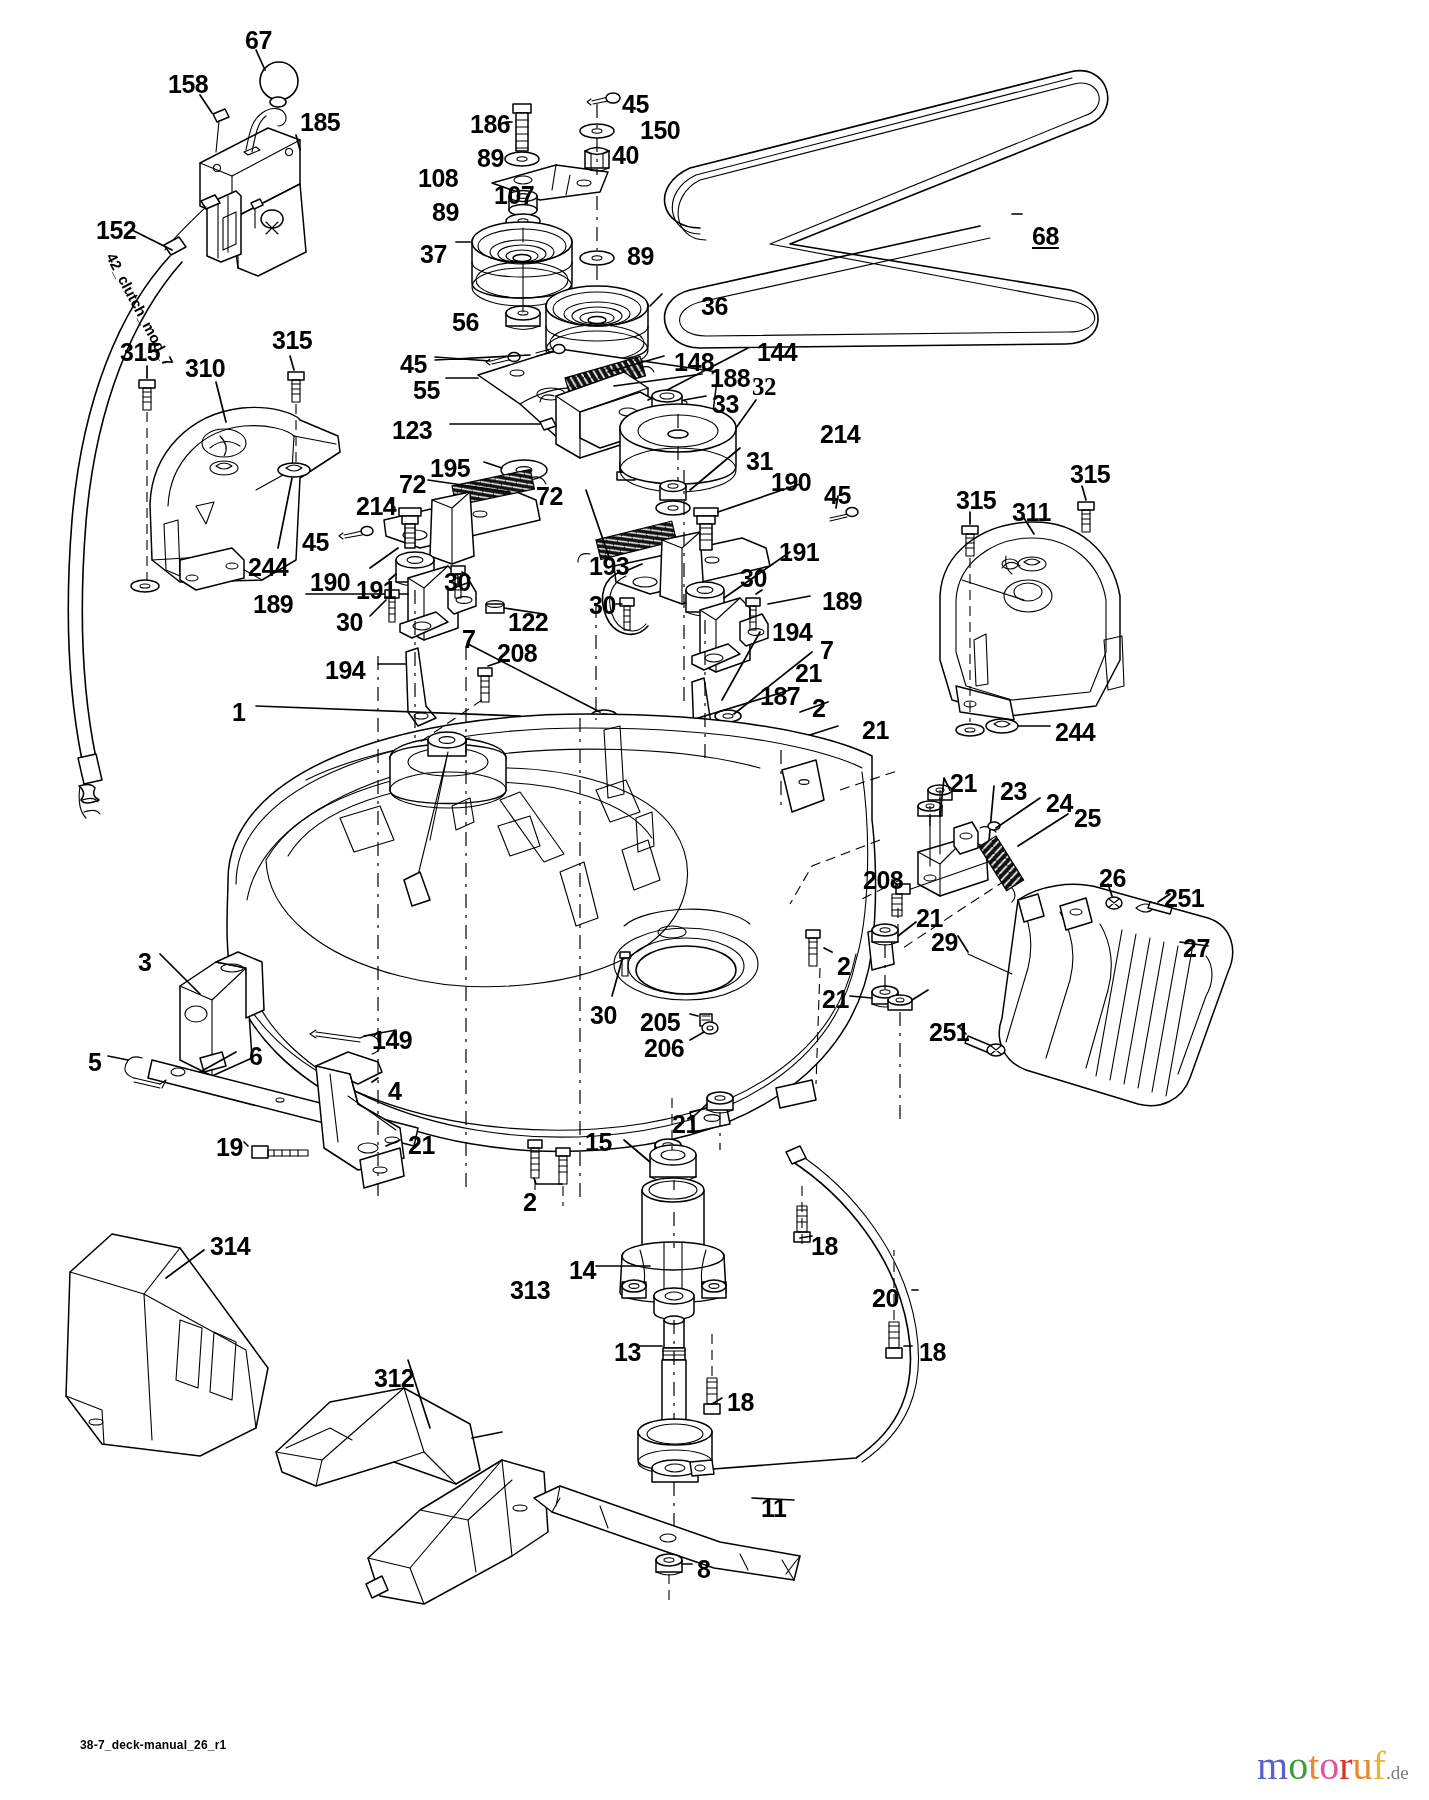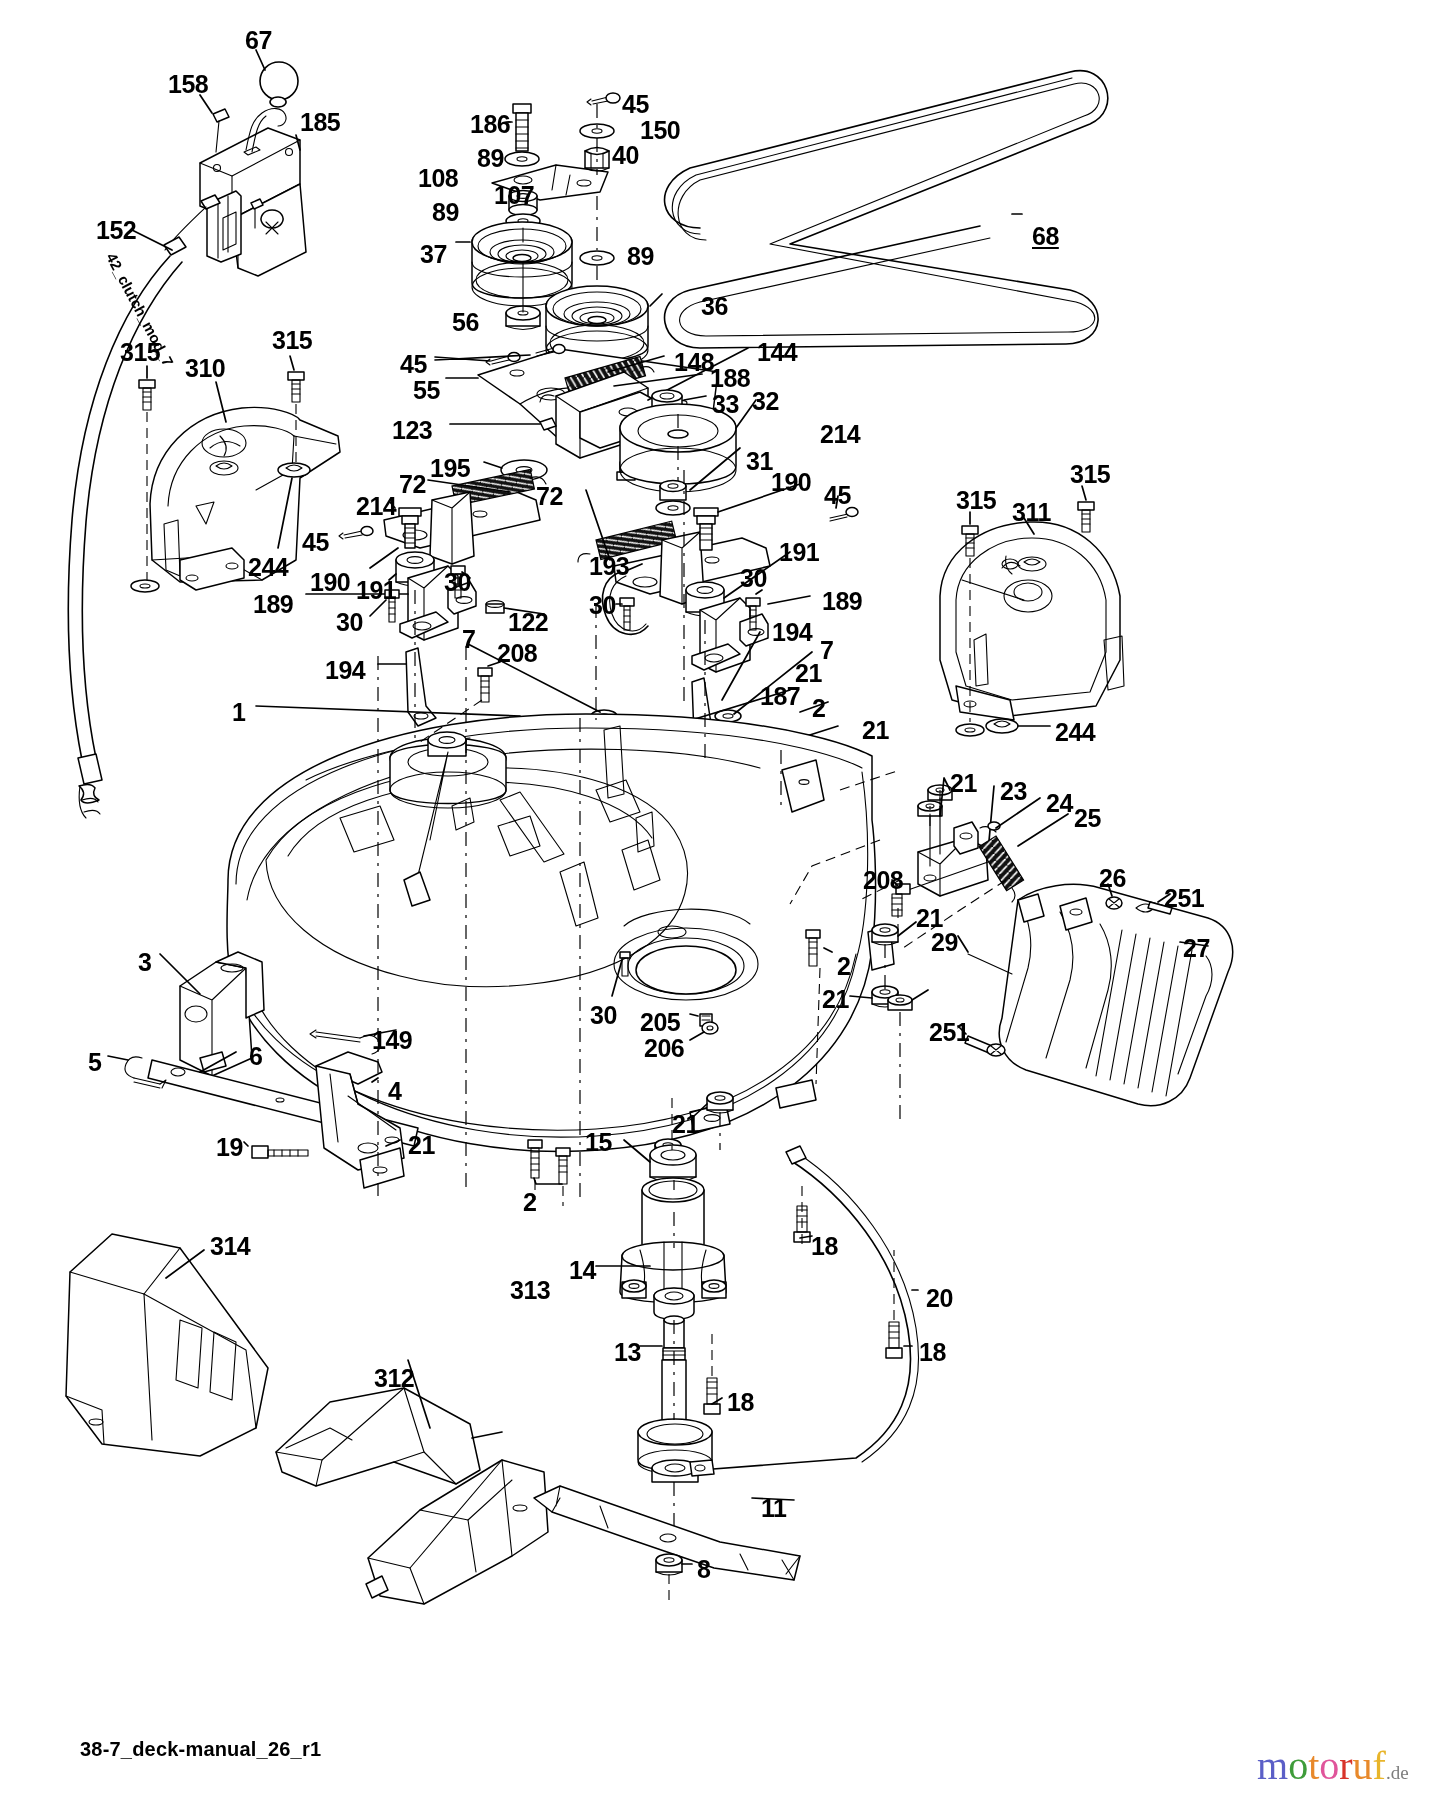--- a/index.html
+++ b/index.html
@@ -2,21 +2,21 @@
 <html><head>
 <meta charset="utf-8">
 <style>
   html,body{margin:0;padding:0;background:#ffffff;}
   body{width:1429px;height:1800px;position:relative;overflow:hidden;
        font-family:"Liberation Sans",sans-serif;color:#000;}
   #diagram{position:absolute;left:0;top:0;width:1429px;height:1800px;}
   .callout{position:absolute;font-family:"Liberation Sans",sans-serif;
            font-weight:bold;font-size:25px;line-height:25px;color:#000;
            white-space:nowrap;letter-spacing:-0.5px;}
-  .footer-code{position:absolute;left:80px;top:1738px;font-size:20px;
+  .footer-code{position:absolute;left:80px;top:1738px;font-size:12px;
                font-weight:bold;font-family:"Liberation Sans",sans-serif;
                letter-spacing:0.2px;}
   #logo{position:absolute;left:1257px;top:1746px;font-family:"Liberation Serif",serif;
         font-size:40px;line-height:40px;white-space:nowrap;}
   #logo span{display:inline-block;}
   .lg-de{font-size:19px;color:#7d7d7d;vertical-align:baseline;}
   .rot-tag{position:absolute;left:118px;top:250px;font-size:15px;font-weight:bold;
            transform:rotate(62deg);transform-origin:left top;color:#000;
            font-family:"Liberation Sans",sans-serif;}
   svg{display:block;}
@@ -898,21 +898,21 @@
     <div class="callout" style="left: 627px; top: 244px;">89</div>
     <div class="callout" style="left: 1032px; top: 224px; text-decoration: underline;">68</div>
     <div class="callout" style="left: 701px; top: 294px;">36</div>
     <div class="callout" style="left: 452px; top: 310px;">56</div>
     <div class="callout" style="left: 674px; top: 350px;">148</div>
     <div class="callout" style="left: 757px; top: 340px;">144</div>
     <div class="callout" style="left: 400px; top: 352px;">45</div>
     <div class="callout" style="left: 710px; top: 366px;">188</div>
     <div class="callout" style="left: 413px; top: 378px;">55</div>
     <div class="callout" style="left: 712px; top: 392px;">33</div>
-    <div class="callout" style="left: 752px; top: 389px;">32</div>
+    <div class="callout" style="left: 752px; top: 374px; font-family: Liberation Serif, serif;">32</div>
     <div class="callout" style="left: 392px; top: 418px;">123</div>
     <div class="callout" style="left: 746px; top: 437px; margin-top: 12px;">31</div>
     <div class="callout" style="left: 820px; top: 422px;">214</div>
     <div class="callout" style="left: 430px; top: 456px;">195</div>
     <div class="callout" style="left: 1070px; top: 462px;">315</div>
     <div class="callout" style="left: 399px; top: 472px;">72</div>
     <div class="callout" style="left: 771px; top: 470px;">190</div>
     <div class="callout" style="left: 536px; top: 484px;">72</div>
     <div class="callout" style="left: 824px; top: 483px;">45</div>
     <div class="callout" style="left: 956px; top: 488px;">315</div>
@@ -967,21 +967,21 @@
     <div class="callout" style="left: 249px; top: 1044px;">6</div>
     <div class="callout" style="left: 388px; top: 1079px;">4</div>
     <div class="callout" style="left: 672px; top: 1112px;">21</div>
     <div class="callout" style="left: 216px; top: 1135px;">19</div>
     <div class="callout" style="left: 408px; top: 1133px;">21</div>
     <div class="callout" style="left: 585px; top: 1130px;">15</div>
     <div class="callout" style="left: 523px; top: 1190px;">2</div>
     <div class="callout" style="left: 811px; top: 1234px;">18</div>
     <div class="callout" style="left: 210px; top: 1234px;">314</div>
     <div class="callout" style="left: 569px; top: 1258px;">14</div>
-    <div class="callout" style="left: 926px; top: 1286px;">20</div>
+    <div class="callout" style="left: 872px; top: 1286px;">20</div>
     <div class="callout" style="left: 510px; top: 1278px;">313</div>
     <div class="callout" style="left: 614px; top: 1340px;">13</div>
     <div class="callout" style="left: 919px; top: 1340px;">18</div>
     <div class="callout" style="left: 374px; top: 1350px; margin-top: 16px;">312</div>
     <div class="callout" style="left: 727px; top: 1390px;">18</div>
     <div class="callout" style="left: 761px; top: 1496px;">11</div>
     <div class="callout" style="left: 697px; top: 1557px;">8</div>
   </div>
 
 <div class="rot-tag">42_clutch_mod_7</div>

